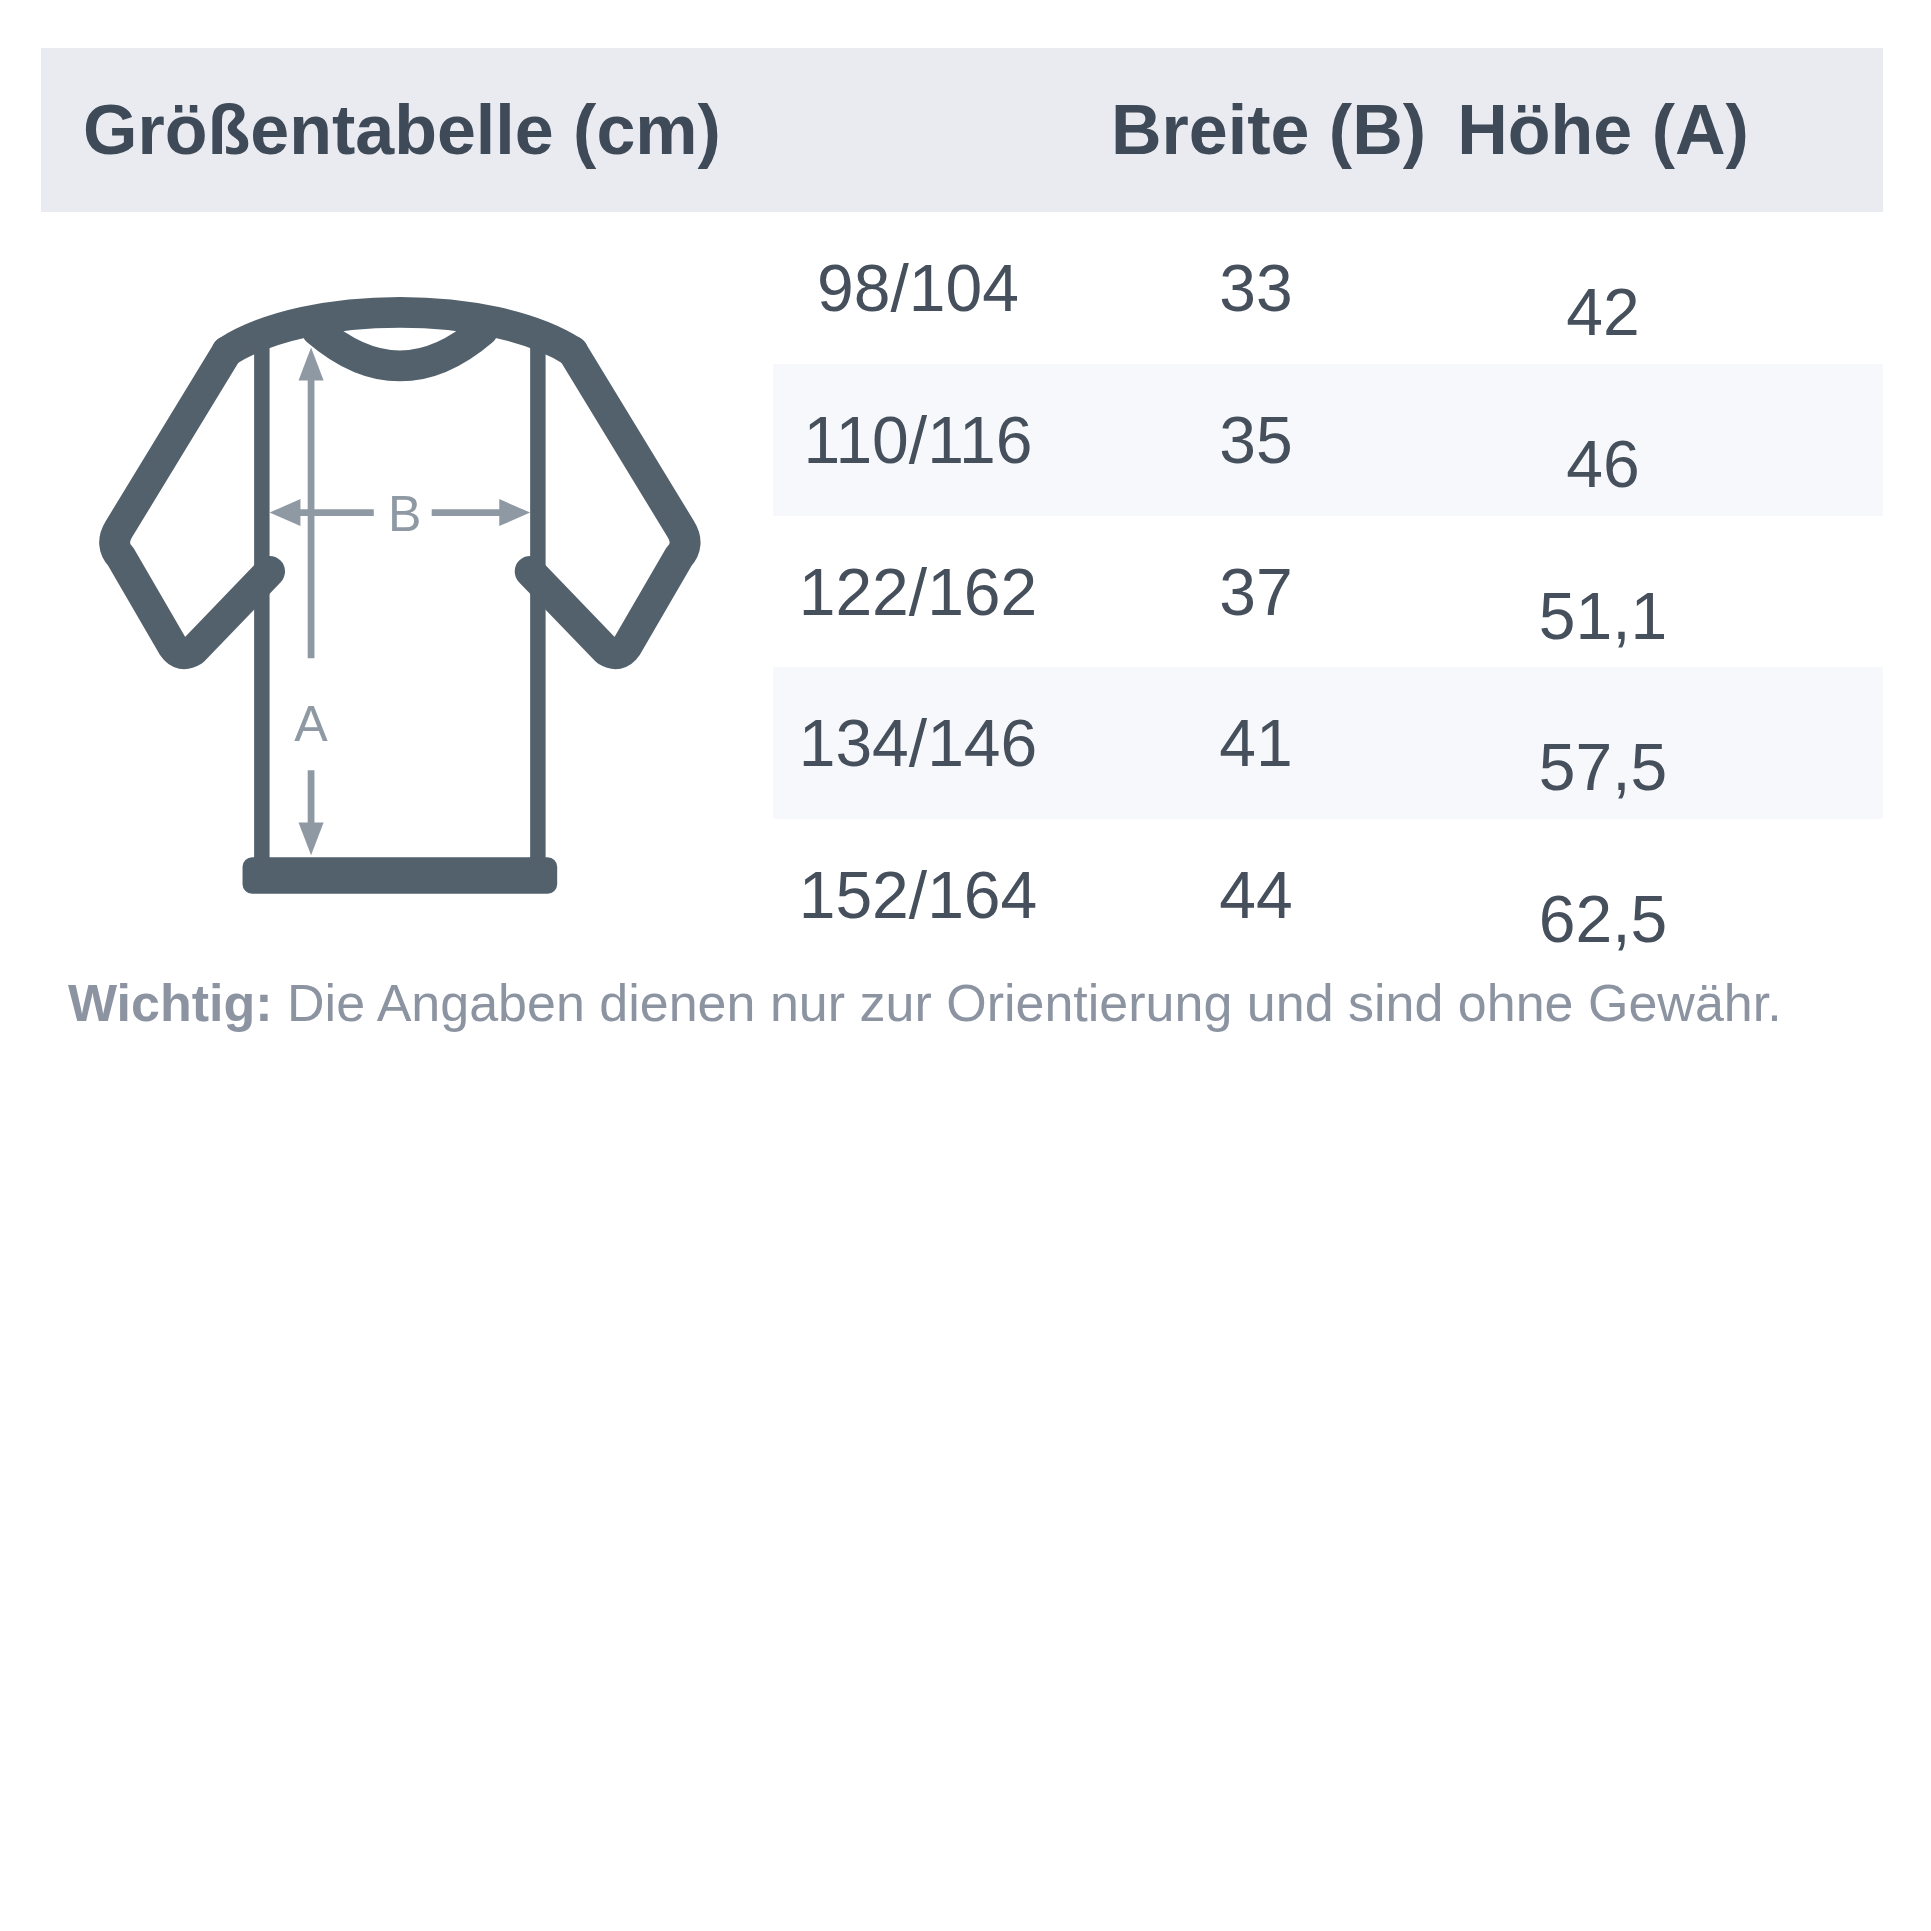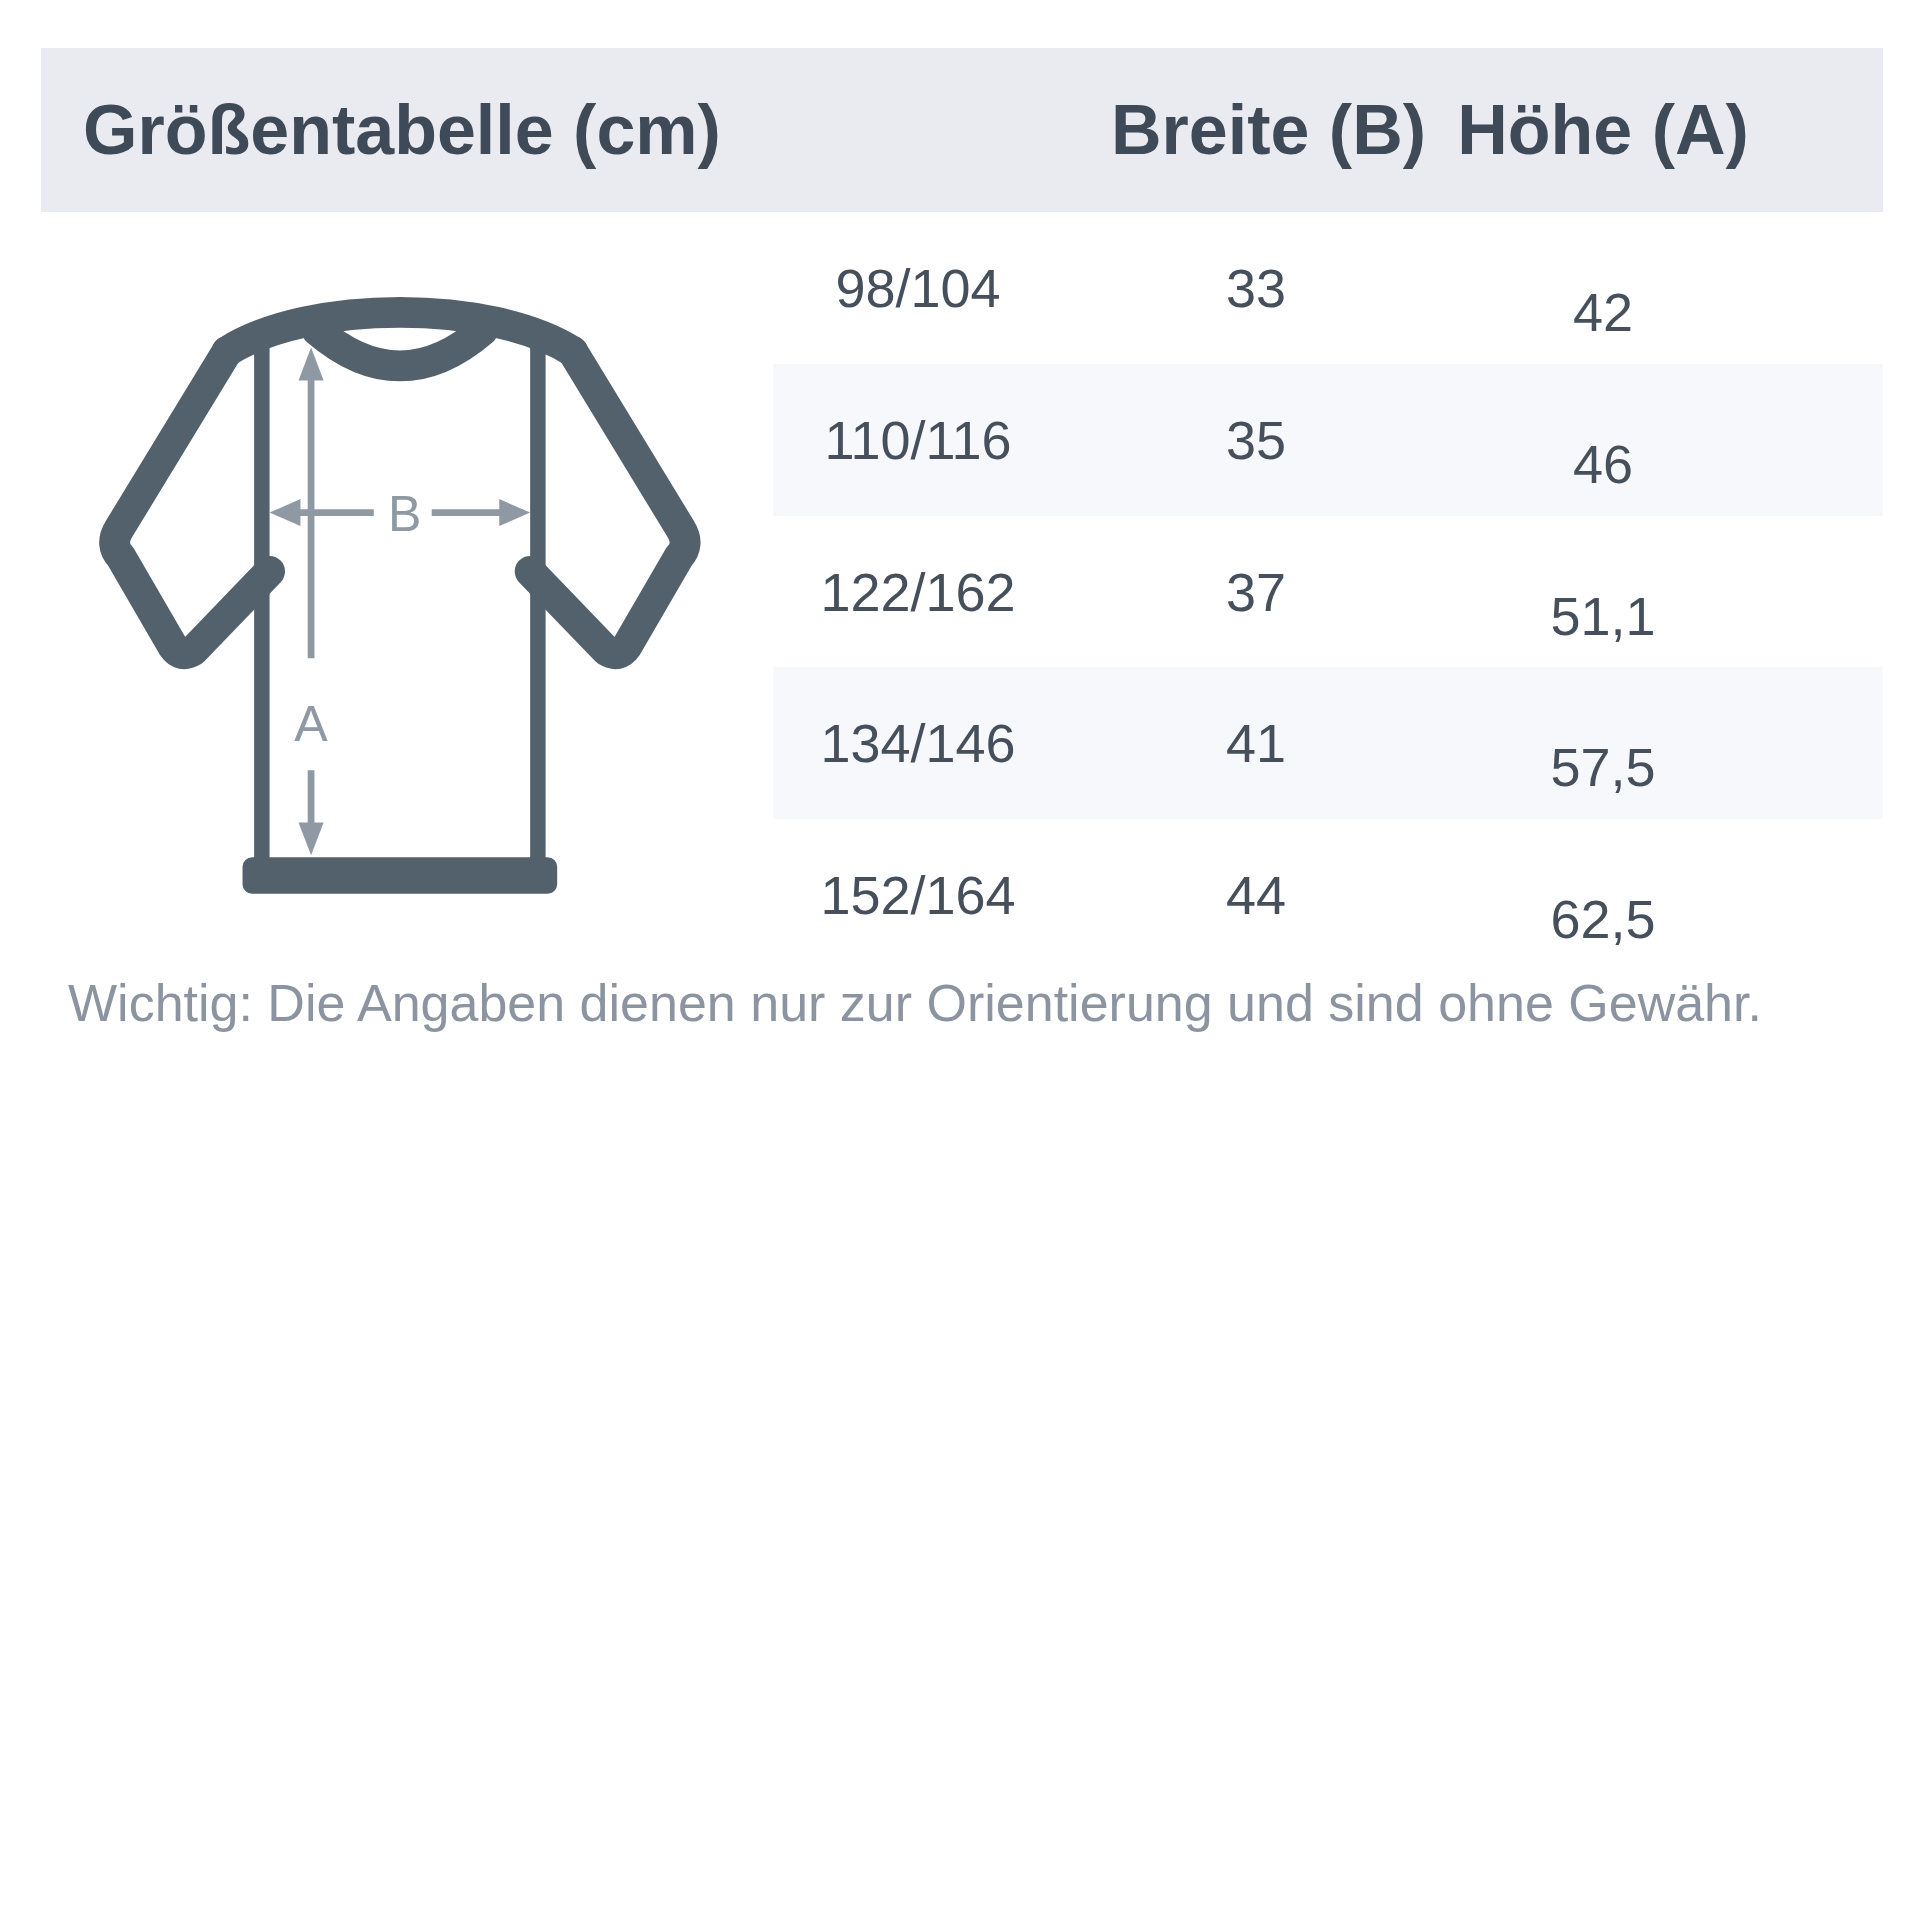--- a/index.html
+++ b/index.html
@@ -32,39 +32,39 @@
   .band .col-breite{left:1070px;width:290px;}
   .band .col-hoehe{left:1369px;width:386px;}
   
   .row{position:absolute;left:41px;right:48px;height:152px;}
   .row.striped::before{
     content:"";position:absolute;left:732px;right:0;top:0;bottom:0;
     background:var(--stripe-bg);
   }
   .cell{
     position:absolute;top:0;height:152px;line-height:152px;text-align:center;
-    font-size:54px;font-weight:400;color:var(--value-text);white-space:nowrap;
+    font-size:66px;font-weight:400;color:var(--value-text);white-space:nowrap;
   }
   .cell.c-size{left:684px;width:386px;}
   .cell.c-breite{left:1070px;width:290px;}
   .cell.c-hoehe{left:1369px;width:386px;margin-top:24px;}
   
   .shirt-svg{position:absolute;left:82px;top:280px;}
   .shirt-outline{fill:none;stroke:var(--outline);stroke-width:32;stroke-linejoin:round;stroke-linecap:round;}
   .shirt-seam{fill:none;stroke:var(--outline);stroke-width:16;}
   .shirt-hem{fill:var(--outline);}
   .arrow-line{fill:none;stroke:var(--arrow);stroke-width:7;}
   .arrow-head{fill:var(--arrow);}
   .ab-label{font-family:"Liberation Sans",sans-serif;font-size:52px;fill:var(--arrow);}
   
   .note{
     position:absolute;left:68px;top:954px;width:1815px;
     font-size:52px;line-height:98px;color:var(--note-text);
   }
-  .note b{font-weight:400;text-align:right;}
+  .note b{font-weight:700;text-align:right;}
 </style>
 </head>
 <body>
 
 <div id="canvas">
 
   <div class="band">
     <div class="title">Größentabelle (cm)</div>
     <div class="colhead col-breite">Breite (B)</div>
     <div class="colhead col-hoehe">Höhe (A)</div>

